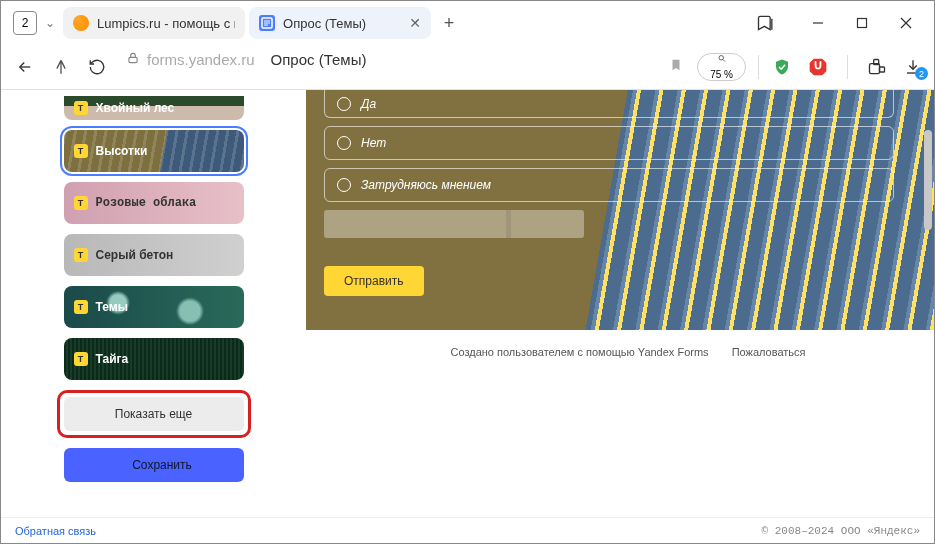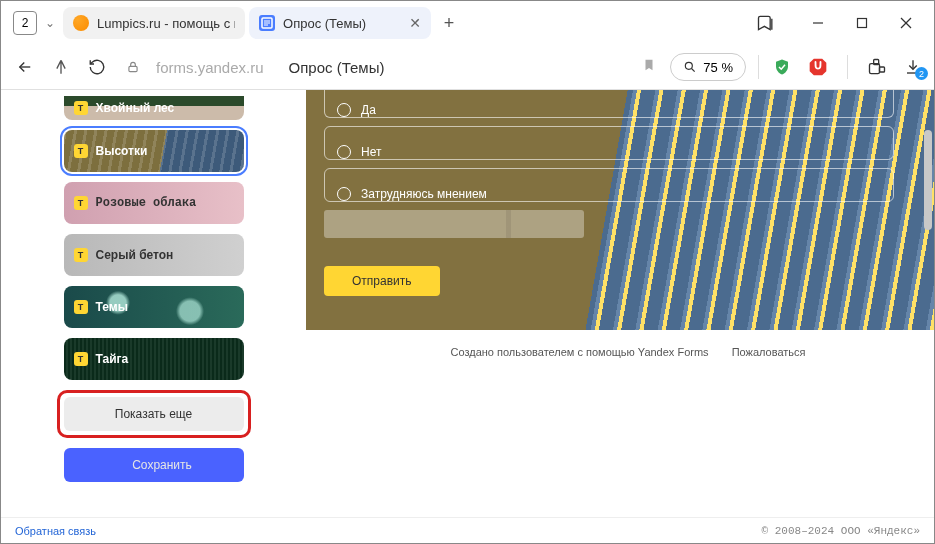--- a/index.html
+++ b/index.html
@@ -19,27 +19,27 @@
   .tab-new { width:28px; height:28px; border-radius:50%; display:flex; align-items:center; justify-content:center; font-size:18px; color:#555; }
   .titlebar-spacer { flex:1; }
   .win-controls { display:flex; align-items:center; gap: 0; }
   .win-btn { width:44px; height:32px; display:flex; align-items:center; justify-content:center; color:#333; font-size:13px; }
   .win-btn svg { width:12px; height:12px; }
   .bk-icon { width:20px; height:20px; margin-right: 20px; }
 
   
   .addrbar { height: 44px; display:flex; align-items:center; padding: 0 10px; gap: 8px; }
   .nav-btn { width:28px; height:28px; display:flex; align-items:center; justify-content:center; color:#333; }
-  .url-box { flex: 0 0 auto; display:flex; align-items:center; height:32px;gap:9px; }
+  .url-box { flex: 0 0 auto; display:flex; height:32px; }
   .url-lock { color:#777; width:20px; display:flex; justify-content:center; margin: 0 4px; }
   .url-host { color:#aaa; font-size:15px; }
   .url-title { color:#333; font-size:15px; margin-left: 16px; }
   .url-spacer { flex:1; }
   .url-bookmark { color:#888; margin-right: 6px; }
-  .zoom-pill { border:1px solid #ccc; border-radius: 16px; height:28px; padding: 0 12px; display:flex; align-items:center; font-size:13px; gap:6px; }
+  .zoom-pill { border:1px solid #ccc; border-radius: 16px; height:28px; padding: 0 12px; display:flex; align-items:center; font-size:10px; gap:6px;flex-direction:column; }
   .divider { width:1px; height:24px; background:#ddd; margin: 0 4px; }
   .ext-icon { width:22px; height:22px; display:flex; align-items:center; justify-content:center; }
   .shield { width:18px; height:20px; }
   .addr-right { display:flex; align-items:center; gap:14px; }
   .dl-badge { position:relative; }
   .dl-badge-count { position:absolute; bottom:-2px; right:-4px; background:#2196f3; color:#fff; border-radius:50%; width:13px; height:13px; font-size:9px; display:flex; align-items:center; justify-content:center; }
 
   
   .content { position:absolute; top:88px; left:0; right:0; bottom:26px; display:flex; overflow:hidden; border-top:1px solid #e0e0e0;}
   .sidebar { width: 305px; padding: 6px 0px 6px 0; display:flex; flex-direction:column; align-items:center; gap:10px; }
@@ -53,36 +53,36 @@
   }
   .card-clouds { background: linear-gradient(to right, #d0a0b0, #e8c0c8); }
   .card-concrete { background: linear-gradient(to right, #b8b8b8, #d0d0d0); }
   .card-glare { background: radial-gradient(circle at 30% 40%, rgba(200,255,240,0.7) 0 8px, transparent 12px),
                            radial-gradient(circle at 70% 60%, rgba(200,255,240,0.6) 0 10px, transparent 14px),
                            linear-gradient(to right, #1a4a4a, #2a6a5a); }
   .card-taiga { background: repeating-linear-gradient(90deg, #0a2a1a 0 2px, #1a3a2a 2px 4px); }
   .btn { width:180px; height:34px; border-radius:6px; font-size:12px; display:flex; align-items:center; justify-content:center; }
   .btn-more { background:#ececec; color:#333; position:relative; }
   .btn-more-highlight { border:3px solid #d82020; border-radius:10px; padding:4px; }
-  .btn-save { background:#4a62ff; color:#e5e5e5; font-weight:500;padding-left:17px; }
+  .btn-save { background:#4a62ff; color:#0f172a; font-weight:500;padding-left:17px; }
 
   
   .preview { flex:1; position:relative; overflow:hidden; }
   .form-bg { position:absolute; top:0; left:0; right:0; height: 240px;
     background: linear-gradient(100deg, #827140 0 48%, transparent 48%),
                 repeating-linear-gradient(100deg, #4b6b8f 0 14px, #6585a9 14px 18px, #ffe166 18px 22px);
   }
   .form-inner { position:absolute; top:0; left:18px; right:40px; }
-  .radio-row { border:1px solid rgba(255,255,255,0.6); border-radius:6px; height:34px; display:flex; align-items:flex-end; padding: 0 12px; color:#fff; font-size:12px; margin-bottom:8px; }
+  .radio-row { border:1px solid rgba(255,255,255,0.6); border-radius:6px; height:34px; display:flex; align-items:center; padding: 0 12px; color:#fff; font-size:12px; margin-bottom:8px;font-style:italic; }
   .radio-row:first-child { border-top-left-radius:0; border-top-right-radius:0; border-top:none; margin-top:0; height:28px;}
   .radio-circle { width:14px; height:14px; border:1.5px solid #fff; border-radius:50%; margin-right:10px; }
   .form-label { color:#fff; font-size:12px; font-weight:bold; margin: 14px 0 8px; }
   .form-input { width: 260px; height:28px; background: rgba(255,255,255,0.35); border:none; border-radius:3px;
     background-image: repeating-linear-gradient(90deg, rgba(0,0,0,0) 0 70%, rgba(0,0,0,0.08) 70% 72%, rgba(0,0,0,0) 72% 100%);}
-  .form-submit { background:#ffd633; color:#333; font-size:12px; padding:8px 28px; border:none; border-radius:4px; margin-top:28px; }
+  .form-submit { background:#ffd633; color:#333; font-size:12px; padding:8px 20px; border:none; border-radius:4px; margin-top:28px; }
   .preview-footer { position:absolute; top: 256px; left:16px; right:0; text-align:center; font-size:11px; color:#555; }
   .preview-footer a { color:#555; text-decoration:none; margin: 0 10px; }
   .scrollbar { position:absolute; right:2px; top:40px; width:8px; height:100px; background:#c8c8c8; border-radius:4px; }
 
   
   .footer { position:absolute; bottom:0; left:0; right:0; height:26px; display:flex; align-items:center; justify-content:space-between; padding: 0 14px; font-size:11px; border-top:1px solid #eee; background:#fff;}
   .footer-left { color:#2365d6; }
   .footer-right { color:#888;font-family:Liberation Mono, monospace; }
 </style>
 </head>

